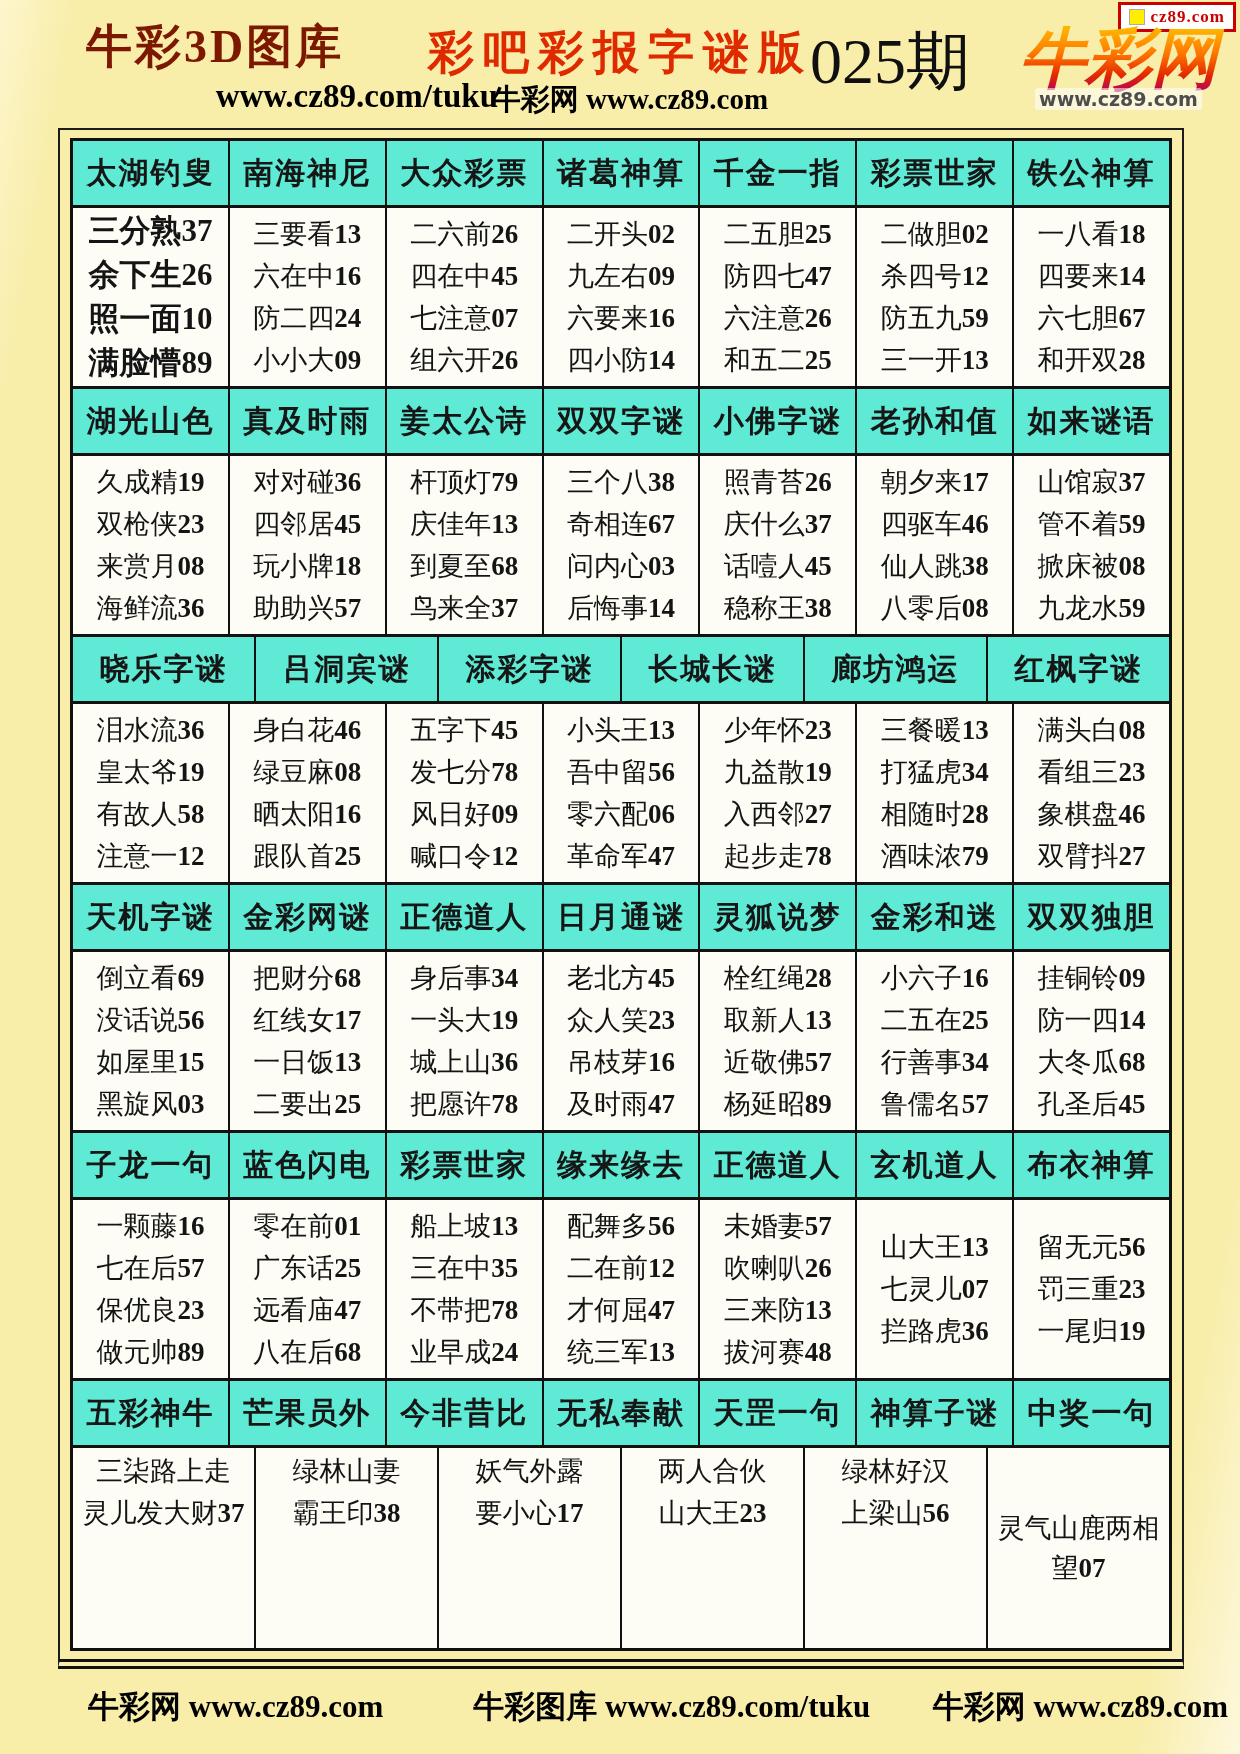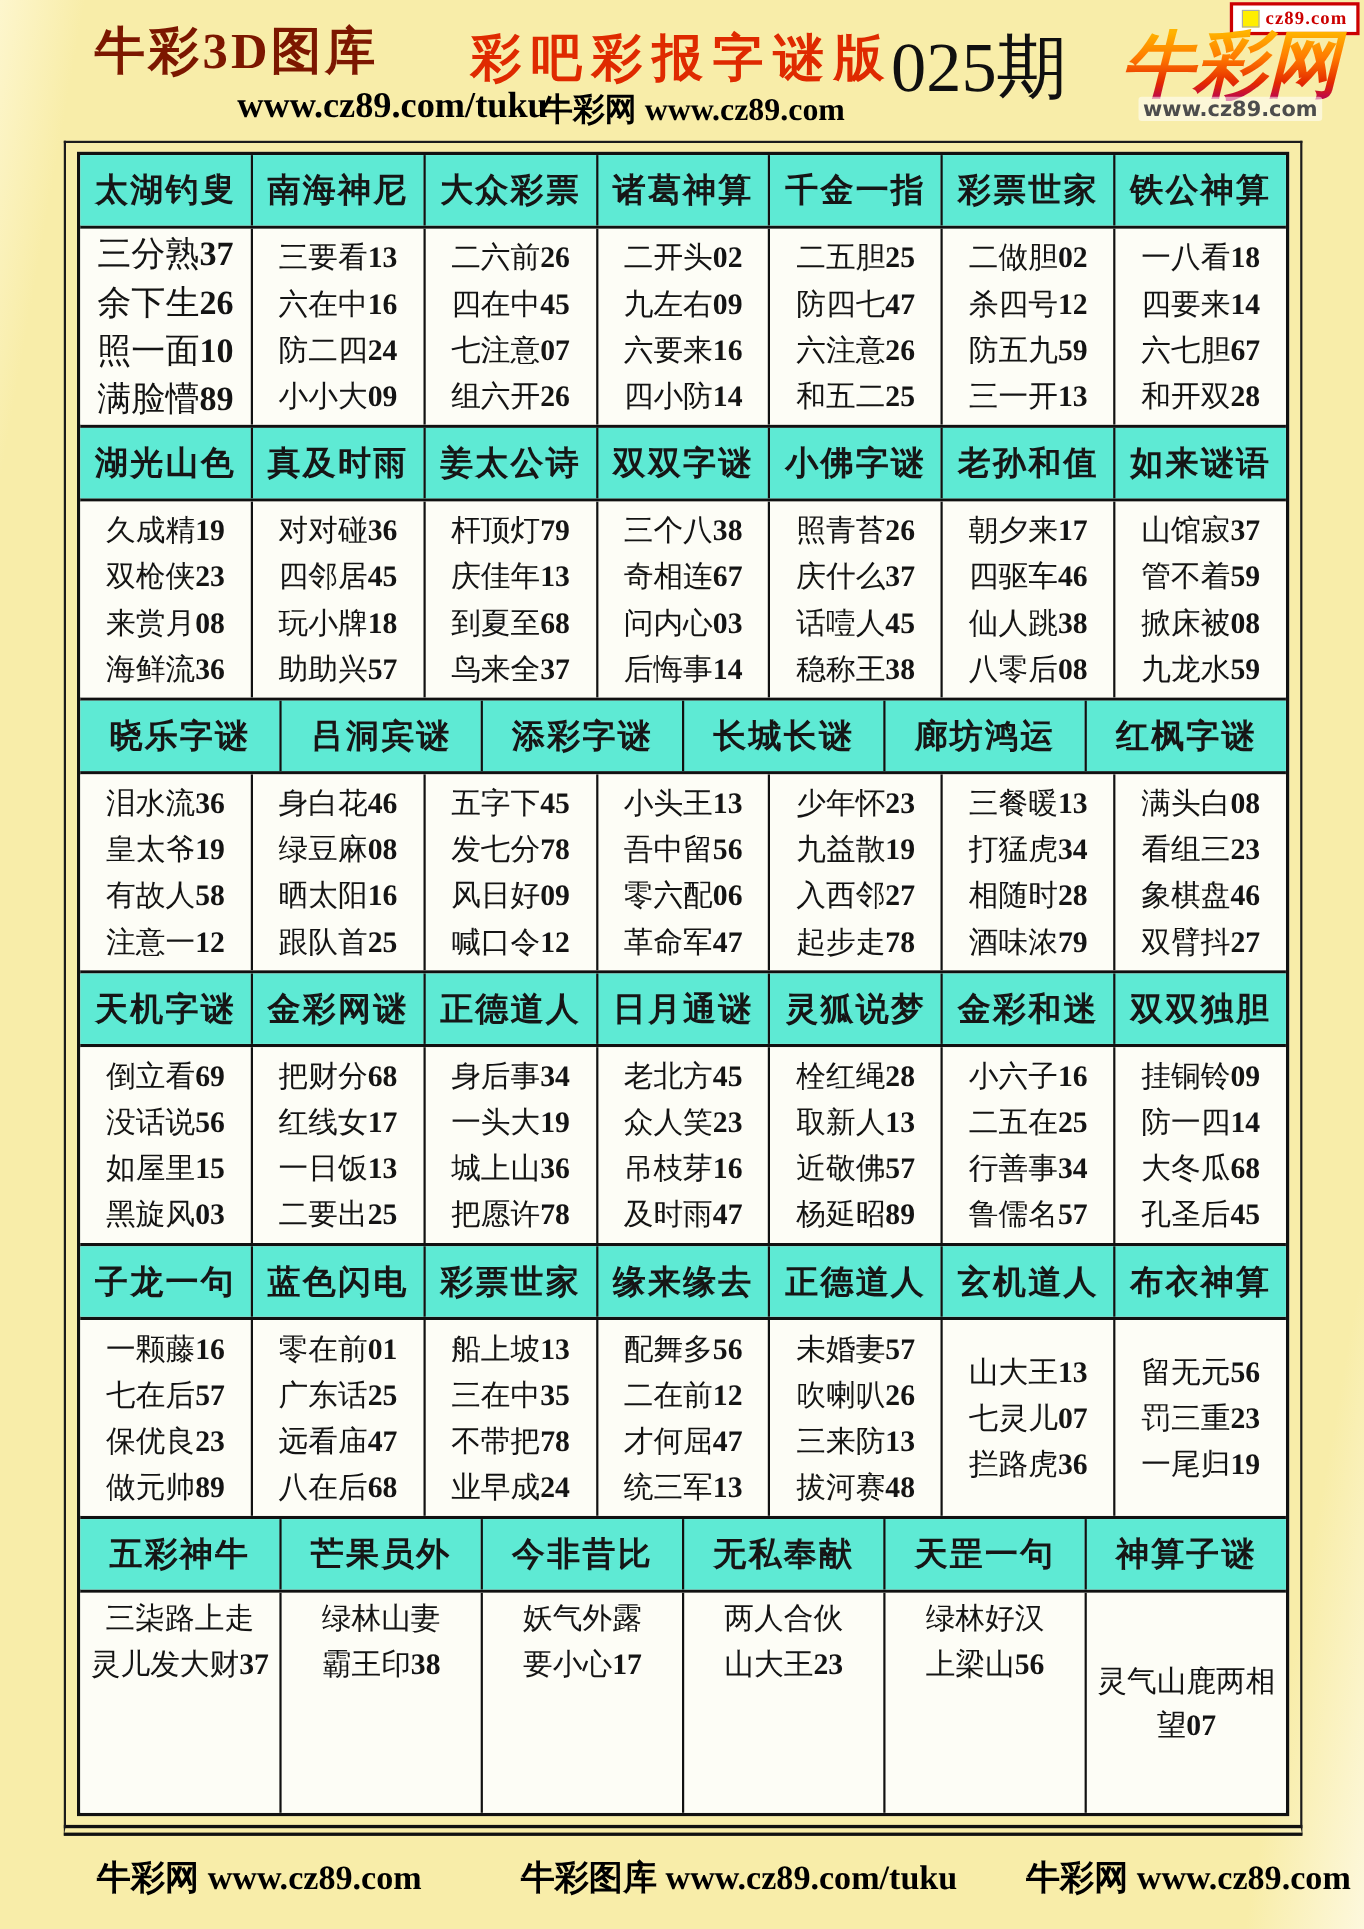--- a/index.html
+++ b/index.html
@@ -67,21 +67,21 @@
   }
   .cell + .cell{border-left:2px solid #111;}
   .head-cell{
     height:64px;background:#5eead4;
     font-size:30px;font-weight:bold;letter-spacing:2px;color:#161616;
   }
   .body-row .cell{height:178px;background:#fdfdf6;}
   .body-row.tall .cell{height:200px;}
   .line{font-size:27px;line-height:42px;color:#141414;white-space:nowrap;}
   .line b{font-family:"Liberation Serif",serif;}
-  .big .line{font-size:31px;font-weight:normal;line-height:44px;}
+  .big .line{font-size:31px;font-weight:bold;line-height:44px;}
   .sparse{justify-content:flex-start;padding:2px 0;}
   .wrapline .line{white-space:normal;line-height:40px;padding:0 8px;}
   
   .footer{
     position:absolute;left:0;right:0;top:1686px;
     display:flex;align-items:center;
     padding:0 12px 0 88px;gap:30px;
     font-size:31px;font-weight:bold;color:#000;
   }
   .footer .f-item{white-space:nowrap;}
@@ -370,20 +370,21 @@
           <div class="line">一尾归<b>19</b></div>
         </div>
       </div>
       <div class="row head-row">
         <div class="cell head-cell">五彩神牛</div>
         <div class="cell head-cell">芒果员外</div>
         <div class="cell head-cell">今非昔比</div>
         <div class="cell head-cell">无私奉献</div>
         <div class="cell head-cell">天罡一句</div>
         <div class="cell head-cell">神算子谜</div>
+        <div class="cell head-cell">中奖一句</div>
       </div>
       <div class="row body-row tall">
         <div class="cell body-cell sparse">
           <div class="line">三柒路上走</div>
           <div class="line">灵儿发大财<b>37</b></div>
         </div>
         <div class="cell body-cell sparse">
           <div class="line">绿林山妻</div>
           <div class="line">霸王印<b>38</b></div>
         </div>

